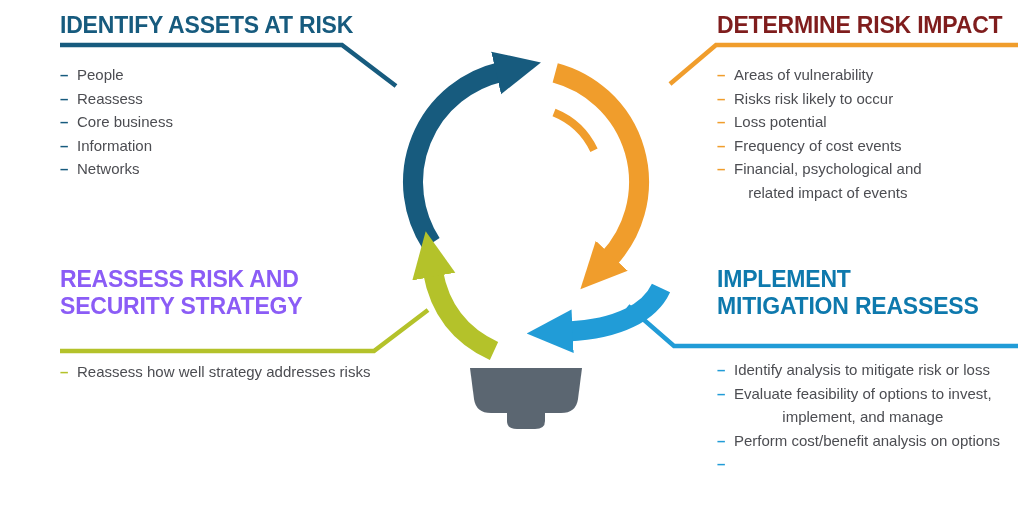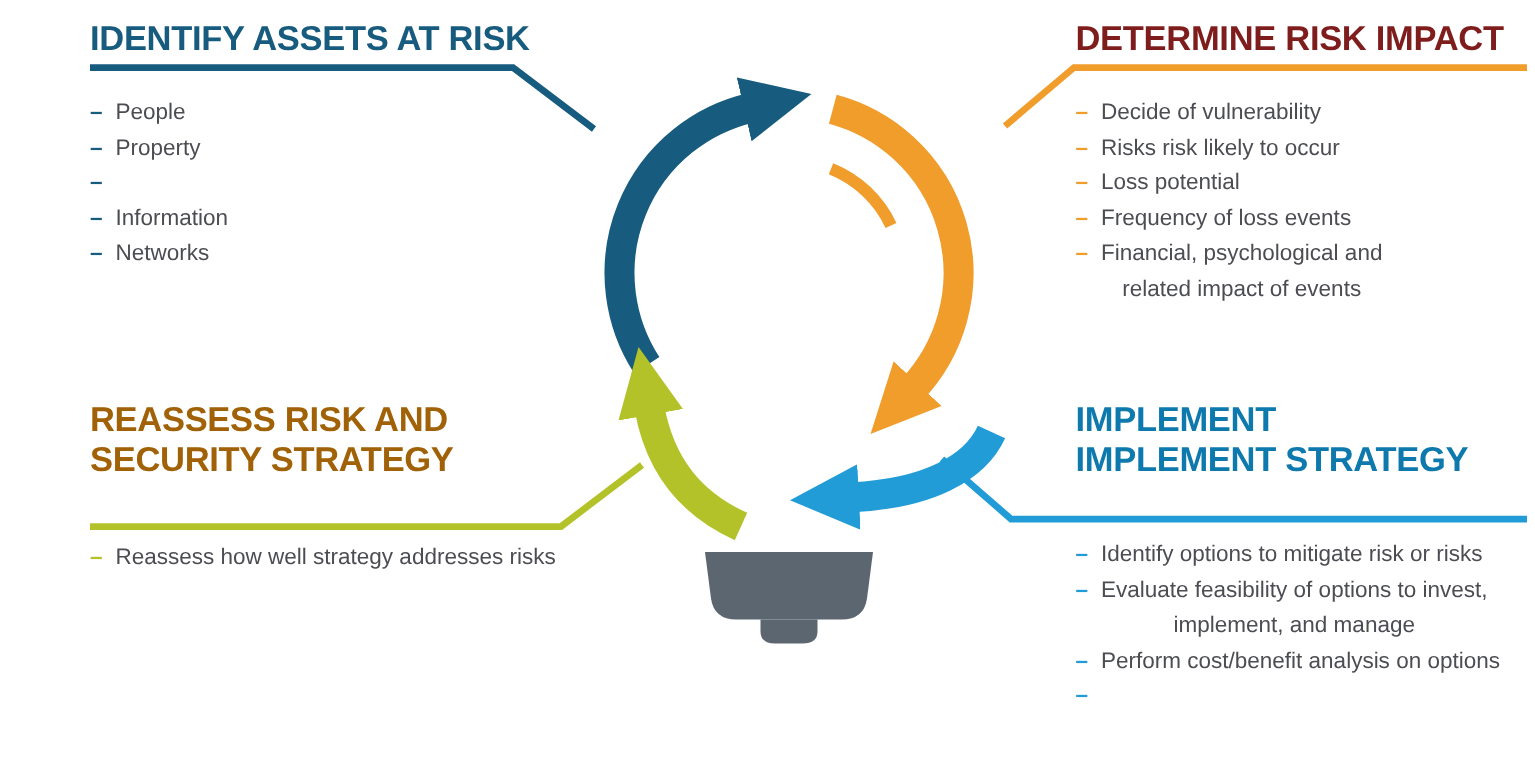--- a/index.html
+++ b/index.html
@@ -10,21 +10,21 @@
   }
   .stage { position:absolute; left:16px; top:0; width:1023px; height:439px; }
   svg.diagram { position:absolute; left:0; top:0; }
 
   h2.ttl {
     position:absolute; font-size:23px; font-weight:700; letter-spacing:-0.2px;
     line-height:1.18; white-space:pre-line;
   }
   .ttl-tl { left:44px;  top:12px;  color:#175b7e; }
   .ttl-tr { left:701px; top:12px;  color:#7f1d1d; }
-  .ttl-bl { left:44px;  top:266px; color:#a16207; }
+  .ttl-bl { left:44px;  top:266px; color:#8b5cf6; }
   .ttl-br { left:701px; top:266px; color:#0e79ad; }
 
   ul.items { position:absolute; list-style:none; }
   .items-tl { left:44px;  top:63px; }
   .items-tr { left:701px; top:63px; }
   .items-bl { left:44px;  top:360px; }
   .items-br { left:701px; top:358px; }
   .items li {
     display:flex; align-items:flex-start;
     font-size:15px; line-height:23.5px; color:#4c4d52;
@@ -73,75 +73,76 @@
   </svg>
 
   <h2 class="ttl ttl-tl">IDENTIFY ASSETS AT RISK</h2>
   <ul class="items items-tl">
     <li>
         <span class="dash">–</span>
         <span class="txt">People</span>
       </li>
     <li>
         <span class="dash">–</span>
-        <span class="txt">Property</span>
+        <span class="txt">Reassess</span>
       </li>
     <li>
         <span class="dash">–</span>
+        <span class="txt">Core business</span>
       </li>
     <li>
         <span class="dash">–</span>
         <span class="txt">Information</span>
       </li>
     <li>
         <span class="dash">–</span>
         <span class="txt">Networks</span>
       </li>
   </ul>
 
   <h2 class="ttl ttl-tr">DETERMINE RISK IMPACT</h2>
   <ul class="items items-tr">
     <li>
         <span class="dash">–</span>
-        <span class="txt">Decide of vulnerability</span>
+        <span class="txt">Areas of vulnerability</span>
       </li>
     <li>
         <span class="dash">–</span>
         <span class="txt">Risks risk likely to occur</span>
       </li>
     <li>
         <span class="dash">–</span>
         <span class="txt">Loss potential</span>
       </li>
     <li>
         <span class="dash">–</span>
-        <span class="txt">Frequency of loss events</span>
+        <span class="txt">Frequency of cost events</span>
       </li>
     <li>
         <span class="dash">–</span>
         <span class="txt">Financial, psychological and
 related impact of events</span>
       </li>
   </ul>
 
   <h2 class="ttl ttl-bl">REASSESS RISK AND
 SECURITY STRATEGY</h2>
   <ul class="items items-bl">
     <li>
         <span class="dash">–</span>
         <span class="txt">Reassess how well strategy addresses risks</span>
       </li>
   </ul>
 
   <h2 class="ttl ttl-br">IMPLEMENT
-IMPLEMENT STRATEGY</h2>
+MITIGATION REASSESS</h2>
   <ul class="items items-br">
     <li>
         <span class="dash">–</span>
-        <span class="txt">Identify options to mitigate risk or risks</span>
+        <span class="txt">Identify analysis to mitigate risk or loss</span>
       </li>
     <li>
         <span class="dash">–</span>
         <span class="txt">Evaluate feasibility of options to invest,
 implement, and manage</span>
       </li>
     <li>
         <span class="dash">–</span>
         <span class="txt">Perform cost/benefit analysis on options</span>
       </li>

